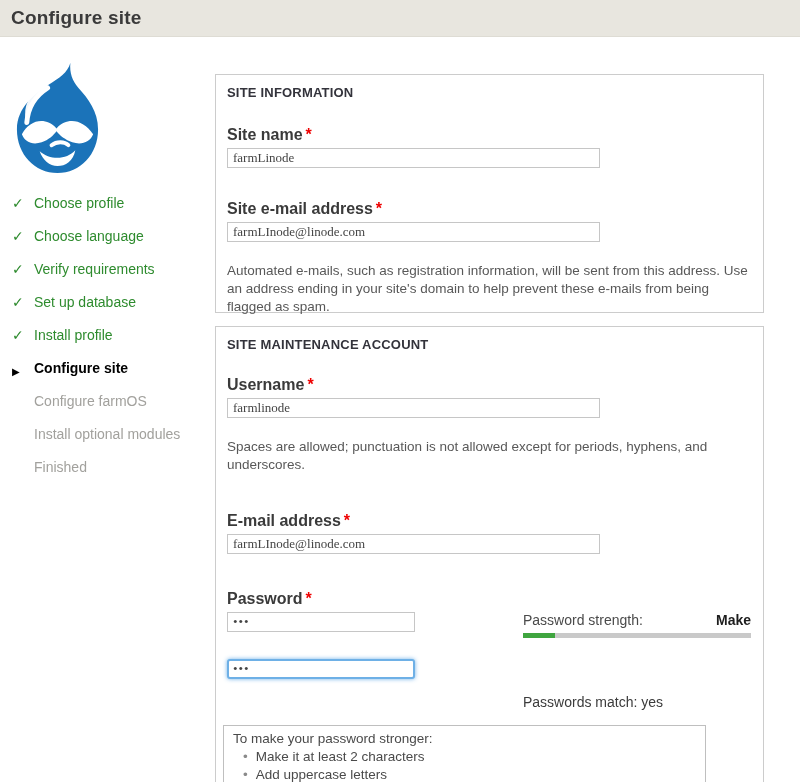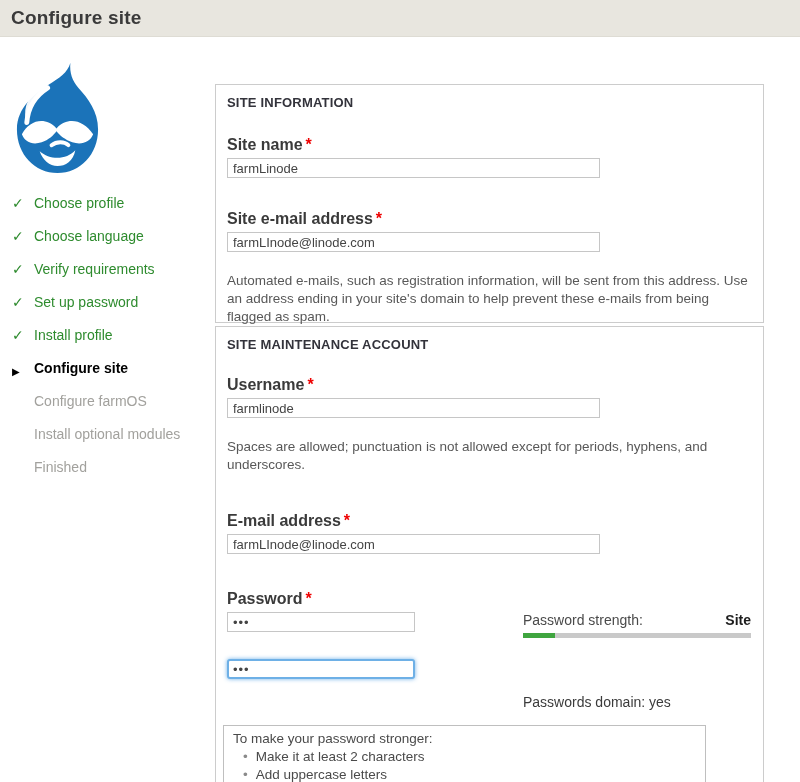--- a/index.html
+++ b/index.html
@@ -28,30 +28,30 @@
   .tasks li.done .ticon { color:#2e8b2e; font-weight:bold; }
   .tasks li.active { color:#000; font-weight:bold; }
   .tasks li.active .ticon { font-size:10px; padding-top:3px; color:#000; }
   .tasks li.pending { color:#a2a19d; }
 
   
   .fset {
     position:absolute; left:215px; width:549px;
     border:1px solid #ccc; background:#fff; padding:10px 12px 0 11px;
   }
-  .fset-1 { top:84px;  height:239px; }
+  .fset-1 { top:74px;  height:239px; }
   .fset-2 { top:326px; height:556px; }
   .legend { font-size:13px; font-weight:bold; color:#33333b; letter-spacing:.2px; }
 
   .form-item label { display:block; font-size:16px; font-weight:bold; color:#3a3a3a; }
   .req { color:#e00; margin-left:3px; font-weight:bold; }
   input.text {
     display:block; margin-top:4px; height:20px; width:373px;
     border:1px solid #c6c6c6; padding:2px 5px; font-size:13px; color:#444;
-    font-family:Liberation Sans, sans-serif; background:#fff;
+    font-family:Liberation Serif, serif; background:#fff;
   }
   input.pw { width:188px; letter-spacing:1px; }
   input.focused {
     border:2px solid #6eb0e6; border-radius:3px; padding:1px 4px;
     box-shadow:0 0 4px rgba(86,163,229,.85); outline:none;
   }
   .descr { font-size:13.5px; color:#585858; line-height:1.35; margin-top:20px; max-width:540px; }
 
   .mt-sitename { margin-top:26px; }
   .mt-siteemail{ margin-top:32px; }
@@ -101,21 +101,21 @@
   <li class="done">
     <span class="ticon">✓</span>
     <span>Choose language</span>
     </li>
   <li class="done">
     <span class="ticon">✓</span>
     <span>Verify requirements</span>
     </li>
   <li class="done">
     <span class="ticon">✓</span>
-    <span>Set up password</span>
+    <span>Set up database</span>
     </li>
   <li class="done">
     <span class="ticon">✓</span>
     <span>Install profile</span>
     </li>
   <li class="active">
     <span class="ticon">▶</span>
     <span>Configure site</span>
     </li>
   <li class="pending">
@@ -162,34 +162,34 @@
   </div>
 
   <div class="pwrow mt-pass">
     <div class="form-item">
       <label><span>Password</span><span class="req">*</span></label>
       <input class="text pw" type="text" value="•••" style="">
     </div>
     <div class="pwright">
       <div class="strength-head">
         <span>Password strength:</span>
-        <span class="level">Site</span>
+        <span class="level">Make</span>
       </div>
       <div class="strength-track">
         <div class="strength-fill" id="strength-fill" style="width: 14%; background: rgb(63, 165, 63);"></div>
       </div>
     </div>
   </div>
 
   <div class="pwrow mt-confirm">
     <div class="form-item">
       <input class="text pw focused" type="text" value="•••" style="">
     </div>
     <div class="pwright">
-      <div class="match">Passwords domain: yes</div>
+      <div class="match">Passwords match: yes</div>
     </div>
   </div>
 
   <div class="sugg">
     <div>To make your password stronger:</div>
     <ul>
       <li><span class="bullet">•</span><span>Make it at least 2 characters</span></li>
       <li><span class="bullet">•</span><span>Add uppercase letters</span></li>
       <li><span class="bullet">•</span><span>Add numbers</span></li>
       <li></li>

